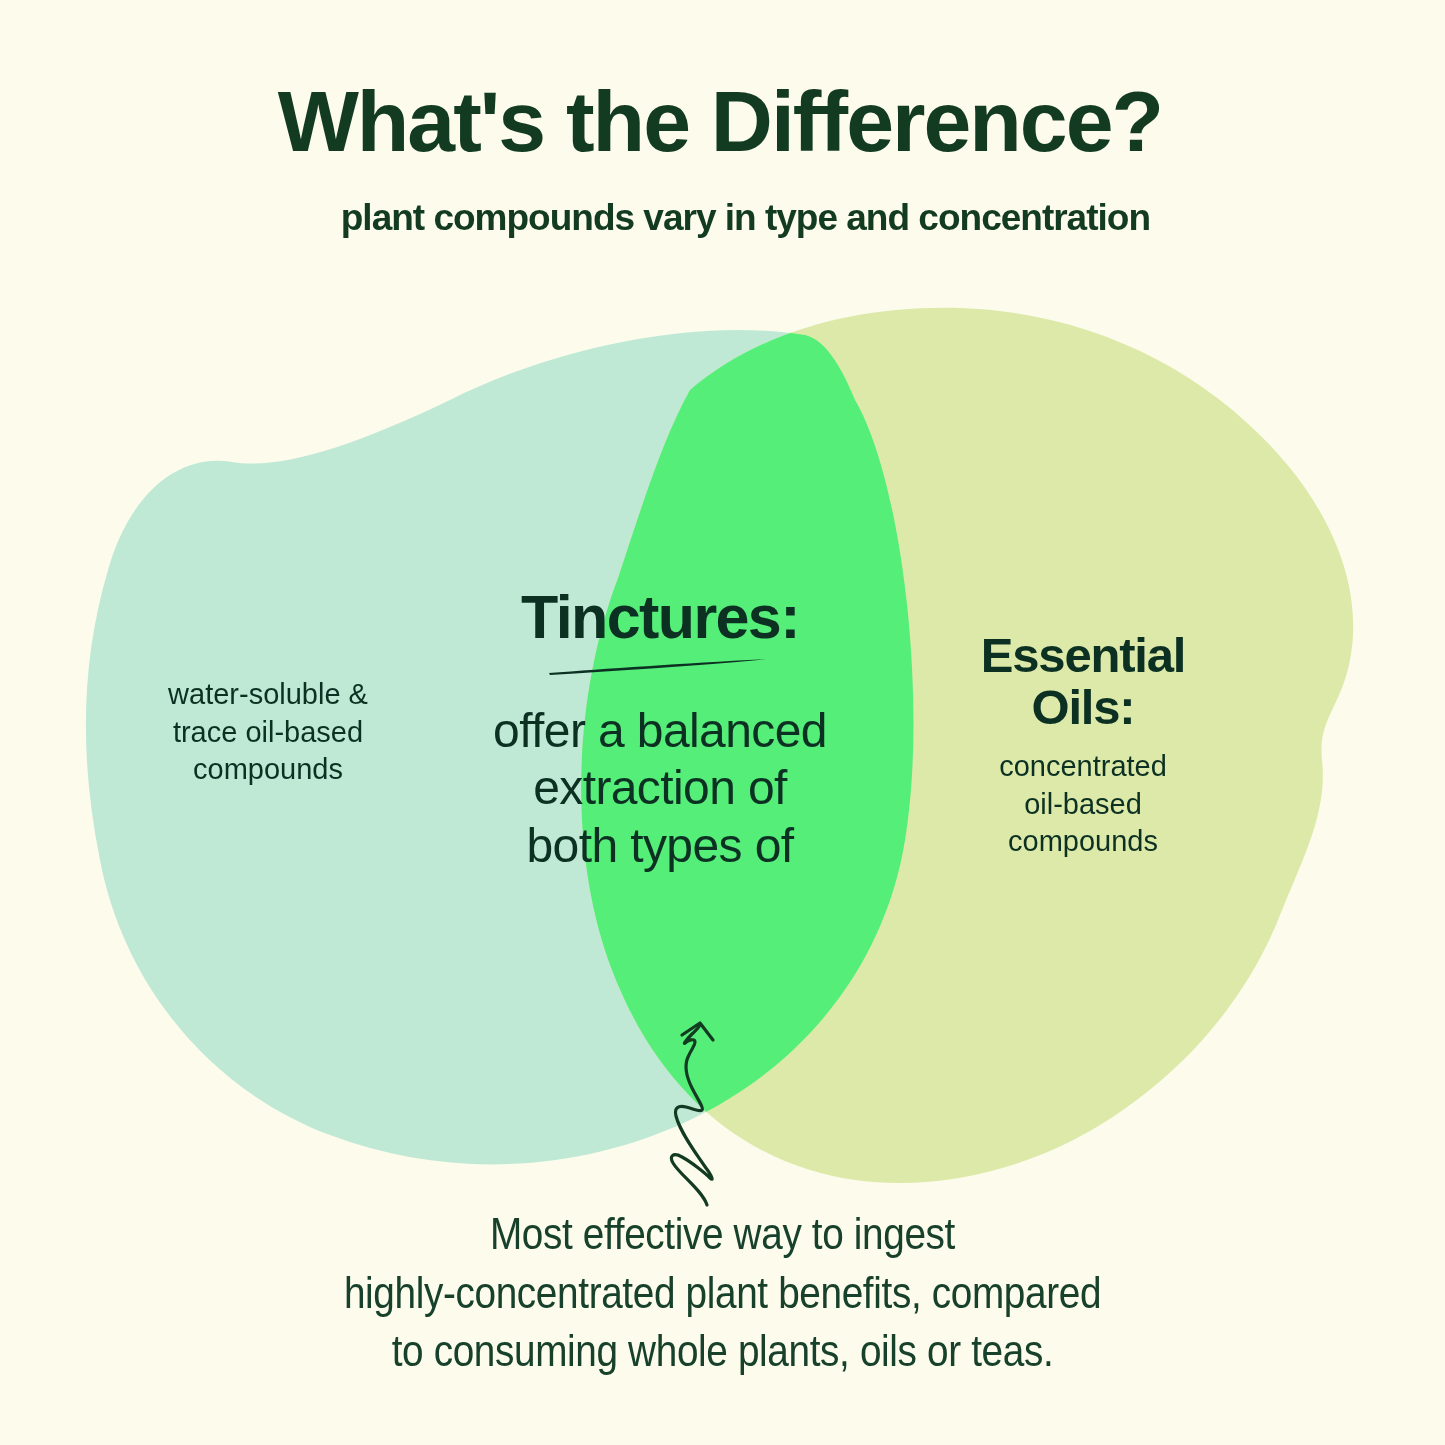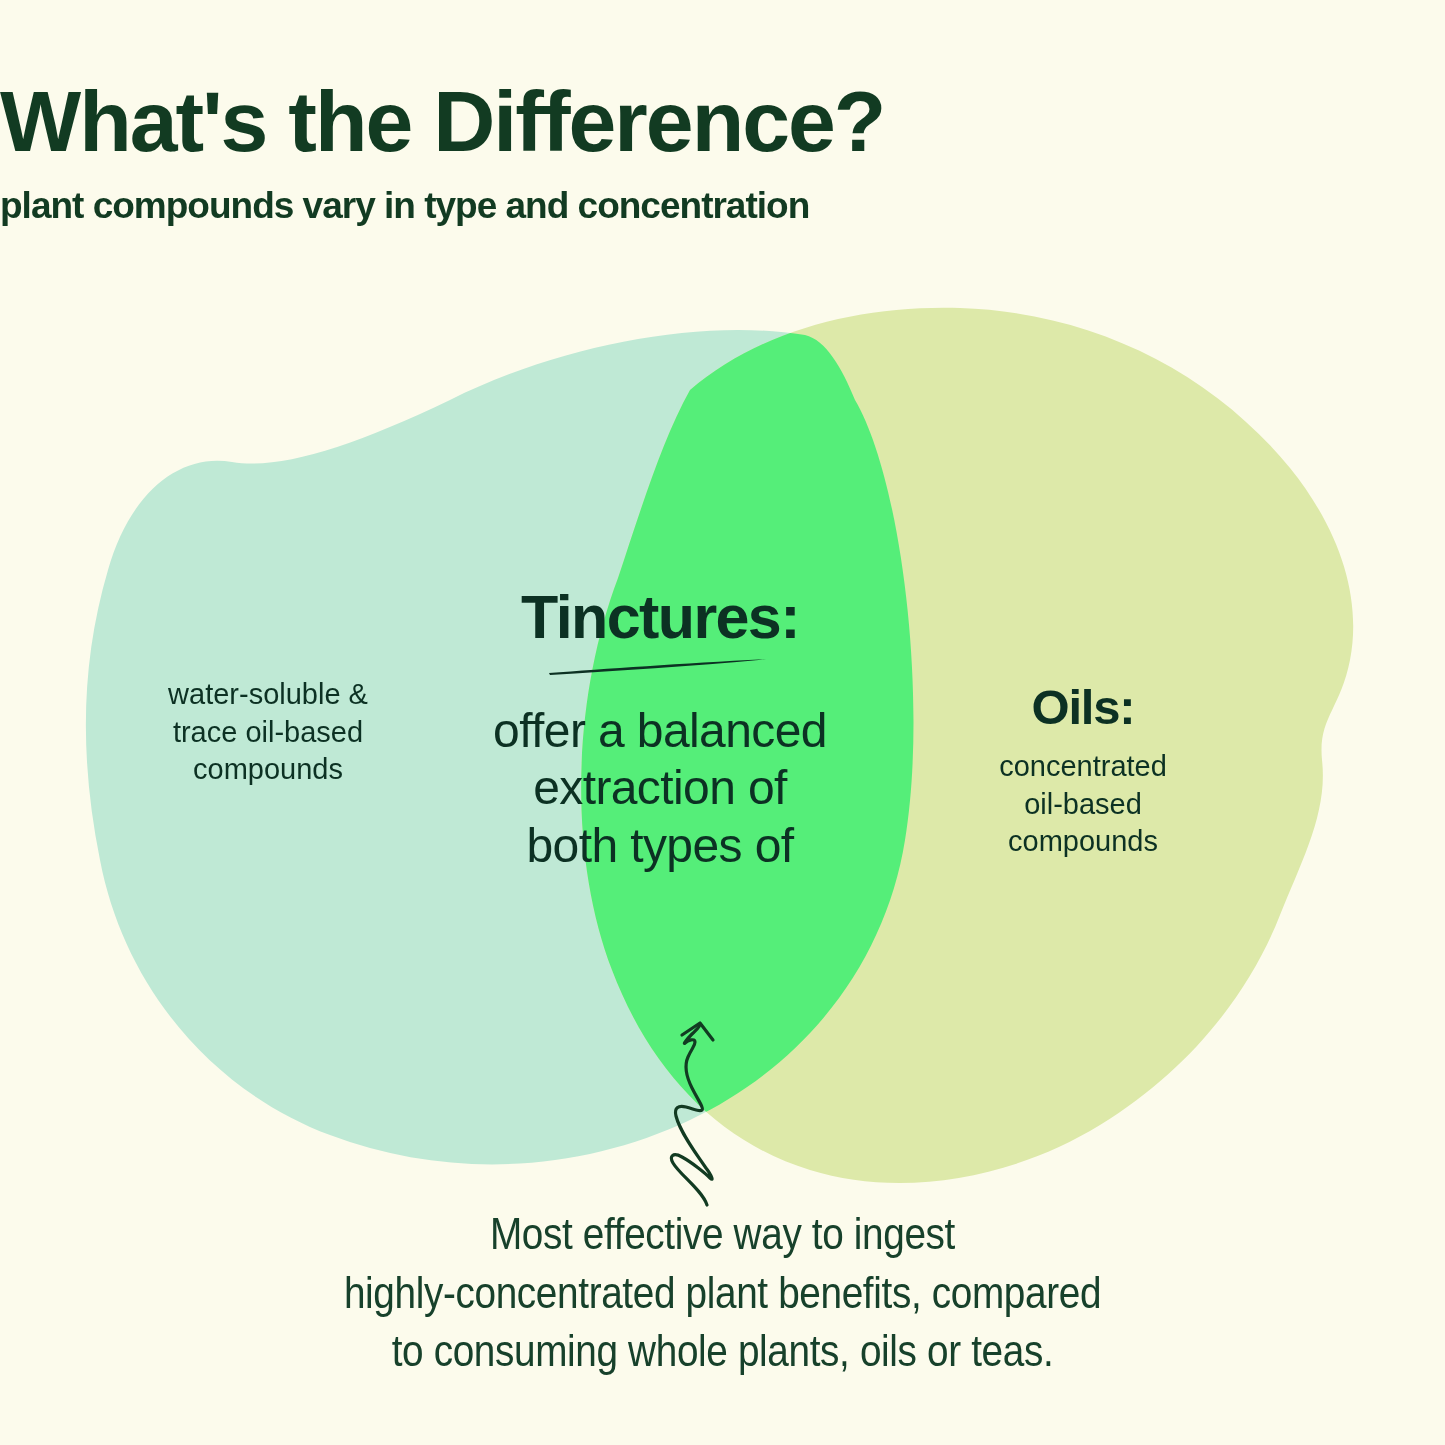--- a/index.html
+++ b/index.html
@@ -21,36 +21,36 @@
     width: 1445px;
     height: 1445px;
   }
 
   
   .header {
     position: absolute;
     top: 0;
     left: 0;
     width: 1162px;
-    text-align: left;
+    text-align: right;
     z-index: 5;
   }
   .title {
     margin: 0;
     padding-top: 78px;
     font-family: "Liberation Sans", sans-serif;
     font-size: 86px;
     font-weight: 700;
     letter-spacing: -2.0px;
     line-height: 1.0;
     color: #123B22;
     white-space: nowrap;
   }
   .subtitle {
-    margin: 0;
+    margin: 12px;
     padding-top: 22px;
     font-family: "Liberation Sans", sans-serif;
     font-size: 37px;
     font-weight: 700;
     letter-spacing: -1.0px;
     line-height: 1.1;
     color: #123B22;
     white-space: nowrap;
   }
 
@@ -209,21 +209,21 @@
   <div class="venn-label" id="label-teas">
     <p class="lbl-body">
       <span>water-soluble &amp;</span><br>
       <span>trace oil-based</span><br>
       <span>compounds</span>
     </p>
   </div>
 
   <div class="venn-label" id="label-oils">
     <p class="lbl-head">
-      <br>
+      <span>Essential</span><br>
       <span>Oils:</span>
     </p>
     <p class="lbl-body">
       <span>concentrated</span><br>
       <span>oil-based</span><br>
       <span>compounds</span>
     </p>
   </div>
 
   <div class="venn-label" id="label-tinctures">

